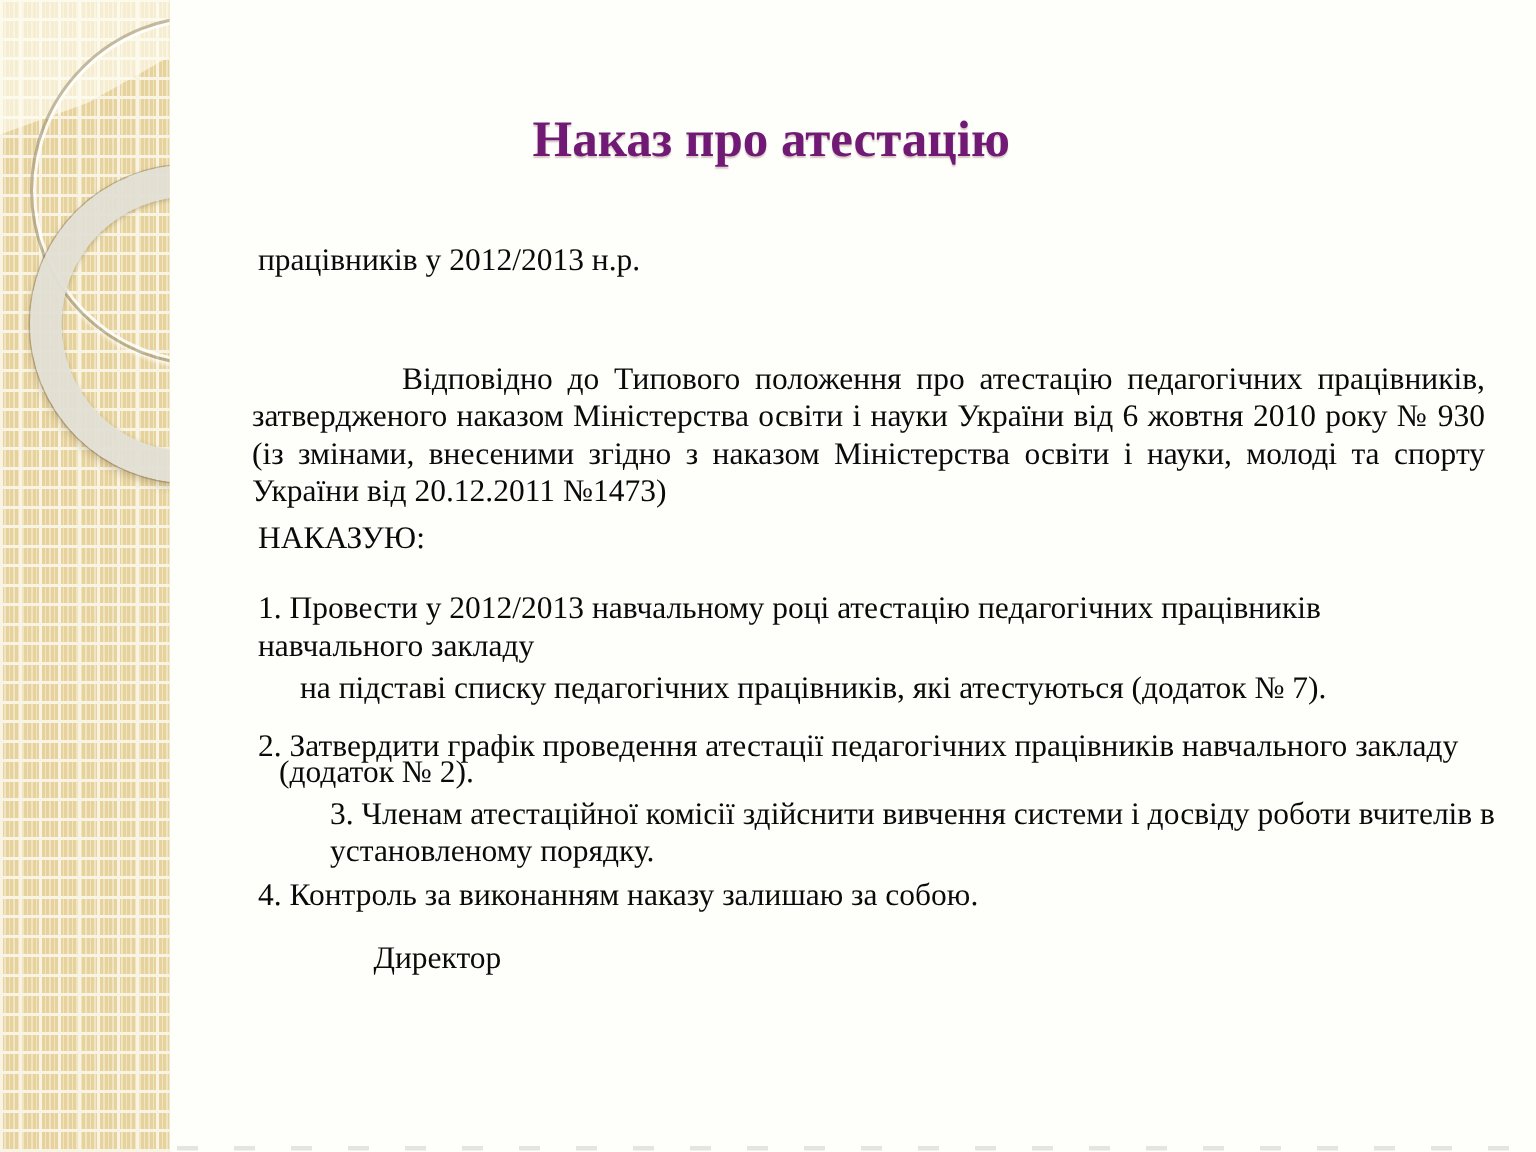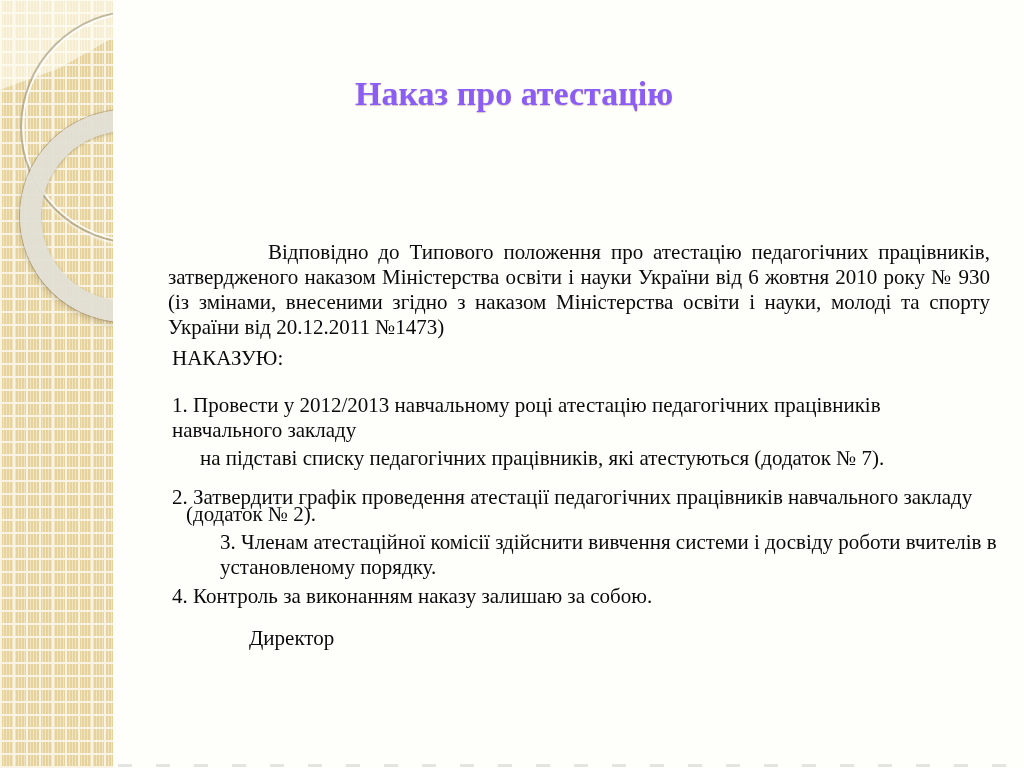--- a/index.html
+++ b/index.html
@@ -46,21 +46,21 @@
   
   .content{
     position:absolute;left:168px;top:0;width:824px;
     font-size:21px;line-height:25px;
   }
   .title-row{
     position:absolute;top:76px;left:187px;width:633px;
     display:flex;justify-content:space-between;align-items:baseline;
     font-size:34px;line-height:36px;font-weight:bold;
   }
-  .title-main{color:#8b5cf6;margin:0;font-size:34px;font-weight:bold;text-shadow:0 1px 1px rgba(90,36,26,0.25);}
+  .title-main{color:#701a75;margin:0;font-size:34px;font-weight:bold;text-shadow:0 1px 1px rgba(90,36,26,0.25);}
   .title-tag{color:#c00d0d;text-shadow:0 1px 1px rgba(150,20,20,0.25);}
 
   .subject{position:absolute;top:158px;left:4px;line-height:31px;}
   .preamble{position:absolute;top:240px;left:0;width:822px;}
   .preamble .j{text-align:justify;text-align-last:justify;}
   .preamble .indent{text-indent:100px;}
 
   .order-heading{position:absolute;top:346px;left:4px;}
   .item1{position:absolute;top:393px;left:4px;width:800px;}
   .item1-sub{position:absolute;top:446px;left:4px;padding-left:28px;width:790px;}
@@ -81,20 +81,21 @@
 
 <div class="bottom-dashes"></div>
 
 <div class="content">
 
   <div class="title-row">
     <h1 class="title-main">Наказ про атестацію</h1>
   </div>
 
   <div class="subject">
+    <div>працівників у 2012/2013 н.р.</div>
   </div>
 
   <div class="preamble">
     <div class="j indent">Відповідно до Типового положення про атестацію педагогічних працівників,</div>
     <div class="j">затвердженого наказом Міністерства освіти і науки України від 6 жовтня 2010 року № 930</div>
     <div class="j">(із змінами, внесеними згідно з наказом Міністерства освіти і науки, молоді та спорту</div>
     <div>України від 20.12.2011 №1473)</div>
   </div>
 
   <div class="order-heading">НАКАЗУЮ:</div>

